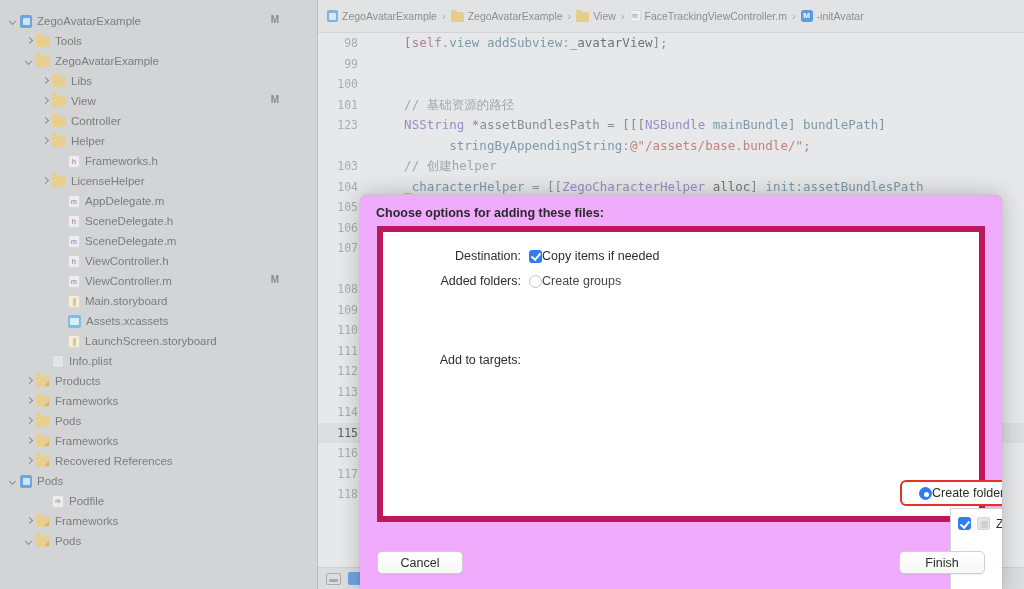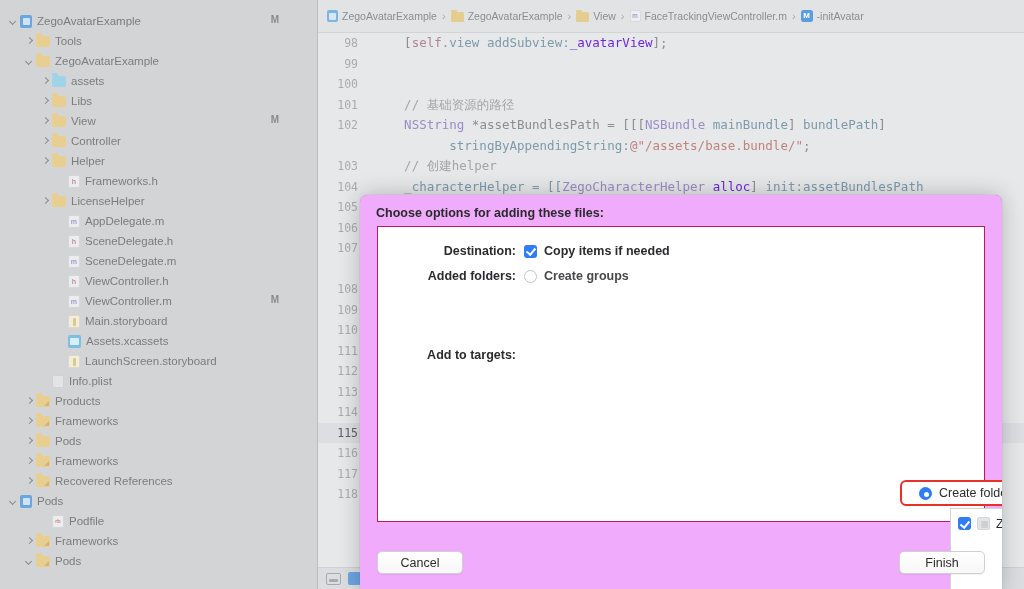--- a/index.html
+++ b/index.html
@@ -164,21 +164,21 @@
   .code-line.current .gutter { color: #5e5f61; }
   .code-text {
     flex: 1 1 auto; line-height: 20.5px; white-space: pre;
     color: #8c8d8f; padding-left: 7px;
   }
   .tk-kw   { color: #b08498; }
   .tk-type { color: #9b8cc4; }
   .tk-meth { color: #7d9aaa; }
   .tk-str  { color: #c0827c; }
   .tk-cmt  { color: #a4a5a7; }
-  .tk-var  { color: #6d28d9; margin-top: 24px; }
+  .tk-var  { color: #737373; margin-top: 24px; }
   .tk-pln  { color: #8c8d8f; }
 
   #editor-statusbar {
     position: absolute; left: 0; bottom: 0; width: 100%; height: 22px;
     background: #dcdde0; border-top: 1px solid #cfd0d2;
     display: flex; align-items: center; gap: 7px; padding-left: 8px;
   }
   .sb-btn {
     width: 15px; height: 12px; border-radius: 2px;
     border: 1.4px solid #a9aaac; position: relative;
@@ -198,21 +198,21 @@
     box-shadow: 0 -1px 22px rgba(0,0,0,.22), 0 0 1px rgba(0,0,0,.35);
     overflow: hidden;
   }
   #sheet-title {
     position: absolute; left: 16px; top: 11px;
     font-size: 12.5px; color: #2a2a2c; font-weight: 600;
   }
   #sheet-panel {
     position: absolute; left: 17px; top: 31px;
     width: 608px; height: 296px;
-    background: #ffffff; border: 1px solid #be185d; font-weight: bold;
+    background: #ffffff; border: 6px solid #be185d;
   }
   .form-row {
     position: absolute; display: flex; align-items: center;
   }
   .form-label {
     width: 146px; text-align: right; padding-right: 8px;
     font-size: 12.5px; color: #2c2c2e;
   }
   .chk {
     width: 13px; height: 13px; border-radius: 3px; background: #2f7cf6;
@@ -229,21 +229,21 @@
     background: #fff; border: 1px solid #c3c4c6; flex: 0 0 13px;
   }
   .radio.on {
     background: #2f7cf6; border: 1px solid #2f7cf6; position: relative;
   }
   .radio.on::after {
     content: ""; position: absolute; left: 4px; top: 4px;
     width: 5px; height: 5px; border-radius: 50%; background: #fff;
   }
   .opt-text {
-    font-size: 12.5px; color: #2c2c2e; margin-left: 7px; white-space: nowrap;
+    font-size: 12.5px; color: #2c2c2e; white-space: nowrap;
   }
   .opt-text.dim { color: #48484a; }
 
   #red-box {
     position: absolute; left: 540px; top: 285px;
     width: 238px; height: 26px;
     border: 2.5px solid #e8302a; border-radius: 6px;
     background: #ffffff;
     z-index: 5;
   }
@@ -301,25 +301,20 @@
         <div class="ic ic-folder"></div>
         <span class="nav-label">Tools</span>
       </div>
       <div class="nav-row" style="padding-left: 24px;">
         <div class="twisty open"></div>
         <div class="ic ic-folder"></div>
         <span class="nav-label">ZegoAvatarExample</span>
       </div>
       <div class="nav-row" style="padding-left: 40px;">
         <div class="twisty closed"></div>
-        <div class="ic ic-folder blue"></div>
-        <span class="nav-label">assets</span>
-      </div>
-      <div class="nav-row" style="padding-left: 40px;">
-        <div class="twisty closed"></div>
         <div class="ic ic-folder"></div>
         <span class="nav-label">Libs</span>
       </div>
       <div class="nav-row" style="padding-left: 40px;">
         <div class="twisty closed"></div>
         <div class="ic ic-folder"></div>
         <span class="nav-label">View</span>
         <span class="nav-status">M</span>
       </div>
       <div class="nav-row" style="padding-left: 40px;">
@@ -473,21 +468,21 @@
         </div>
         <div class="code-line">
           <div class="gutter">100</div>
           <div class="code-text"></div>
         </div>
         <div class="code-line">
           <div class="gutter">101</div>
           <div class="code-text"><span class="tk-cmt">    // 基础资源的路径</span></div>
         </div>
         <div class="code-line">
-          <div class="gutter">102</div>
+          <div class="gutter">123</div>
           <div class="code-text"><span class="tk-pln">    </span><span class="tk-type">NSString</span><span class="tk-pln"> *assetBundlesPath = [[[</span><span class="tk-type">NSBundle</span><span class="tk-meth"> mainBundle</span><span class="tk-pln">] </span><span class="tk-meth">bundlePath</span><span class="tk-pln">]</span></div>
         </div>
         <div class="code-line">
           <div class="gutter"></div>
           <div class="code-text"><span class="tk-meth">          stringByAppendingString:</span><span class="tk-str">@"/assets/base.bundle/"</span><span class="tk-pln">;</span></div>
         </div>
         <div class="code-line">
           <div class="gutter">103</div>
           <div class="code-text"><span class="tk-cmt">    // 创建helper</span></div>
         </div>

